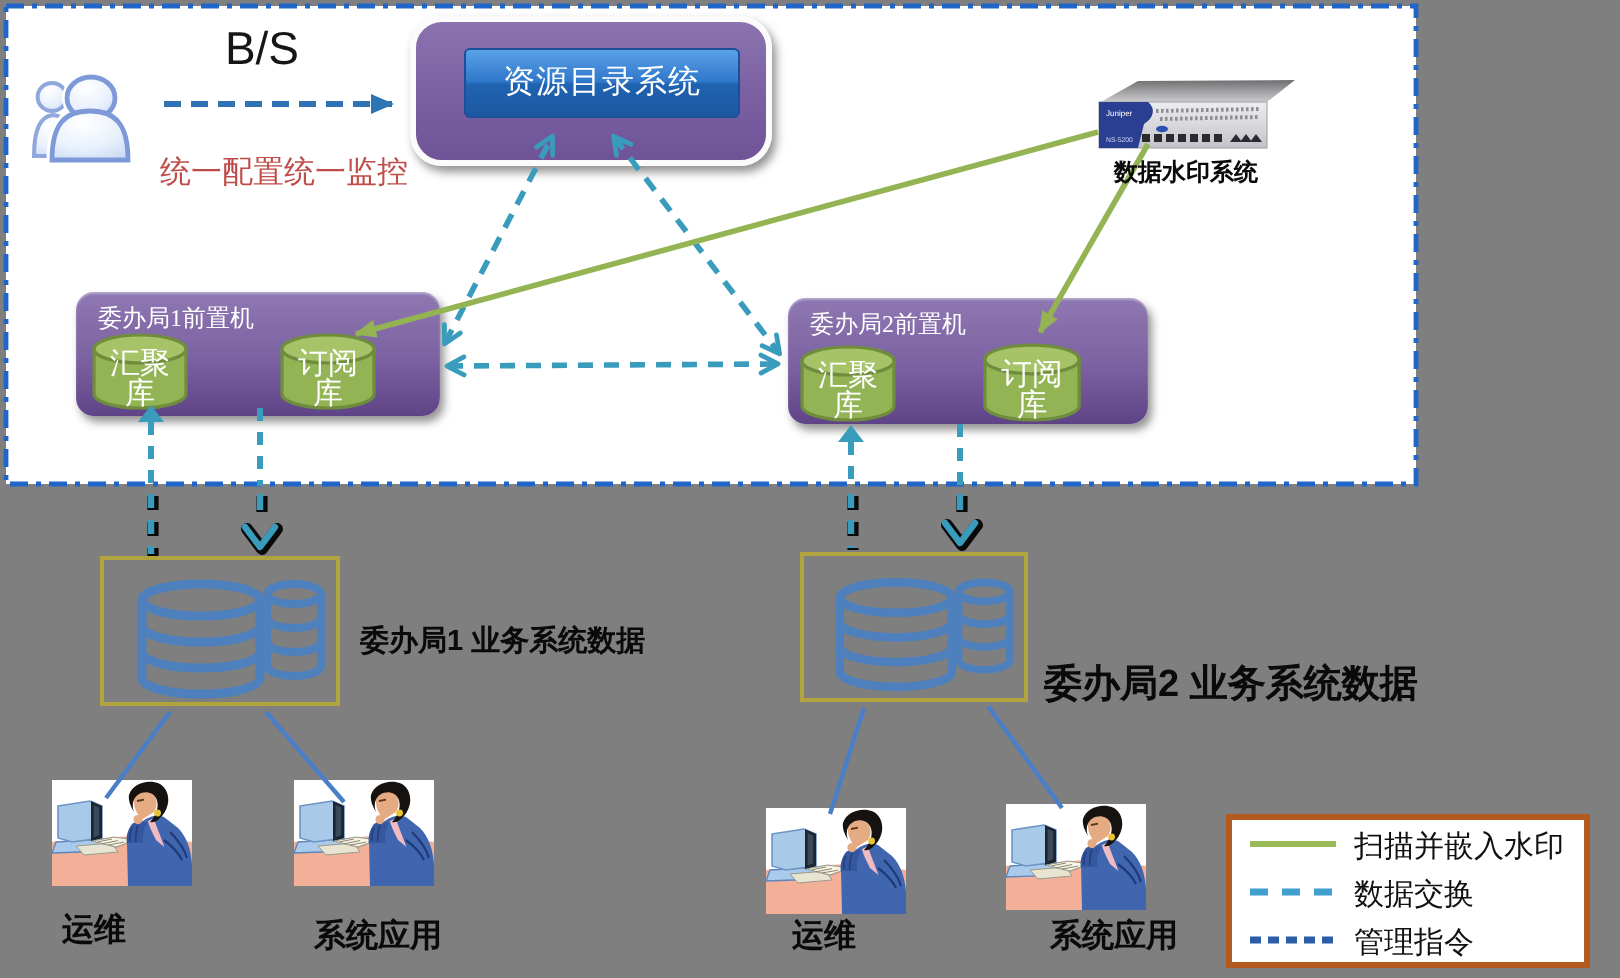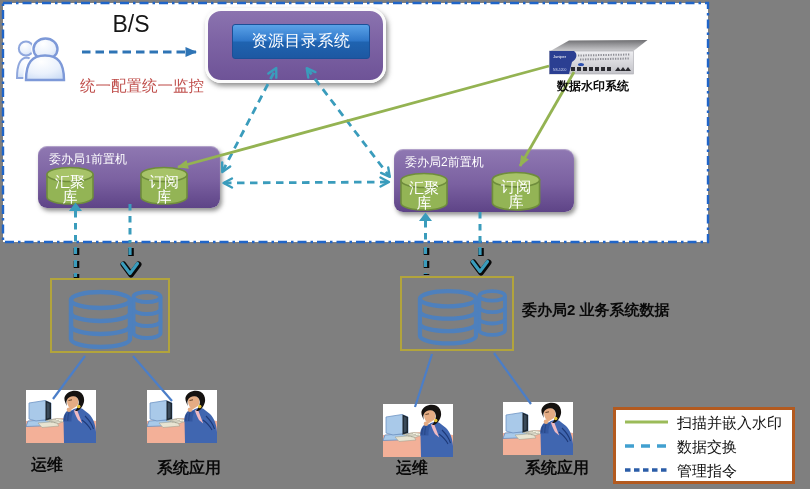--- a/index.html
+++ b/index.html
@@ -90,21 +90,21 @@
   <div class="lbl" style="left:557px;top:78px;font-size:12px;z-index:6;">数据水印系统</div>
 
   <div class="abs" style="left:38px;top:146px;width:182px;height:62px;border-radius:9px;
        background:linear-gradient(180deg,#8f78b2 0%,#7b61a1 55%,#5e4487 100%);
        box-shadow:2px 3px 4px rgba(60,60,60,.55), inset 0 1px 1px rgba(255,255,255,.35);z-index:2;"></div>
   <div class="abs" style="left:49px;top:151px;color:#fff;font-size:12px;z-index:3;font-family:Liberation Serif, serif;">委办局1前置机</div>
 
   <div class="abs" style="left:394px;top:149px;width:180px;height:63px;border-radius:9px;
        background:linear-gradient(180deg,#8f78b2 0%,#7b61a1 55%,#5e4487 100%);
        box-shadow:2px 3px 4px rgba(60,60,60,.55), inset 0 1px 1px rgba(255,255,255,.35);z-index:2;"></div>
-  <div class="abs" style="left:405px;top:154px;color:#fff;font-size:12px;z-index:3;">委办局2前置机</div>
+  <div class="abs" style="left:405px;top:154px;color:#fff;font-size:12px;z-index:3;font-family:Liberation Serif, serif;">委办局2前置机</div>
 
   <svg class="abs" style="left:44px;top:166px;z-index:3;" width="52" height="40" viewBox="0 0 52 40">
     <path d="M3,8.5 L3,31 A23,7 0 0 0 49,31 L49,8.5 Z" fill="#93b455" stroke="#6f8d3c" stroke-width="1.6"></path>
     <ellipse cx="26" cy="8.5" rx="23" ry="7" fill="#a7c368" stroke="#6f8d3c" stroke-width="1.6"></ellipse>
     <text x="26" y="20.5" font-size="15" fill="#fff" text-anchor="middle" font-family="Liberation Sans">汇聚</text>
     <text x="26" y="35.5" font-size="15" fill="#fff" text-anchor="middle" font-family="Liberation Sans">库</text>
   </svg>
   <svg class="abs" style="left:137px;top:166px;z-index:3;" width="54" height="40" viewBox="0 0 52 40">
     <path d="M3,8.5 L3,31 A23,7 0 0 0 49,31 L49,8.5 Z" fill="#93b455" stroke="#6f8d3c" stroke-width="1.6"></path>
     <ellipse cx="26" cy="8.5" rx="23" ry="7" fill="#a7c368" stroke="#6f8d3c" stroke-width="1.6"></ellipse>
@@ -151,21 +151,22 @@
     </g>
     <path d="M21,22 L21,61 A29.5,8 0 0 0 80,61 L80,22 Z" fill="#7f7f7f"></path>
     <g fill="none" stroke="#4e80bd" stroke-width="4.5">
       <path d="M21,22 L21,61 A29.5,8 0 0 0 80,61 L80,22"></path>
       <path d="M21,35 A29.5,8 0 0 0 80,35"></path>
       <path d="M21,48 A29.5,8 0 0 0 80,48"></path>
     </g>
     <ellipse cx="50.5" cy="22" rx="29.5" ry="8" fill="#7f7f7f" stroke="#4e80bd" stroke-width="4.5"></ellipse>
   </svg>
 
-  <div class="lbl" style="left:522px;top:301px;font-size:15px;z-index:2;">委办局2 业务系统数据</div>
+  <div class="lbl" style="left:180px;top:311px;font-size:14.5px;z-index:2;">委办局1  业务系统数据</div>
+  <div class="lbl" style="left:522px;top:329px;font-size:19px;z-index:2;">委办局2 业务系统数据</div>
 
   <svg class="abs" style="left:26px;top:390px;z-index:2;" width="70" height="53" viewBox="0 0 70 53">
   <rect x="0" y="0" width="70" height="53" fill="#ffffff"></rect>
   <path d="M0,40 L0,53 L4,53 L4,40 Z" fill="#e8923e"></path>
   <path d="M0,31 L46,27.5 L70,31 L70,53 L0,53 Z" fill="#f3b098"></path>
   <path d="M2,31 L26,29.5 L28,35.5 L0,36.5 Z" fill="#a9caea" stroke="#5e86bc" stroke-width="0.7"></path>
   <path d="M3,13 L19,10.5 L25,13 L25,29 L10,31 L3,29 Z" fill="#a9c9e9" stroke="#6e94c4" stroke-width="0.8"></path>
   <path d="M19.5,10.5 L25,13 L25,29 L19.5,30.7 Z" fill="#1c2630"></path>
   <path d="M20.8,12.5 L23.6,13.8 L23.6,27.6 L20.8,28.8 Z" fill="#3a4a5a"></path>
   <path d="M12,33 L30,31.5 L33,36 L16,37.5 Z" fill="#e8e4d2" stroke="#9a9a8a" stroke-width="0.5"></path>

